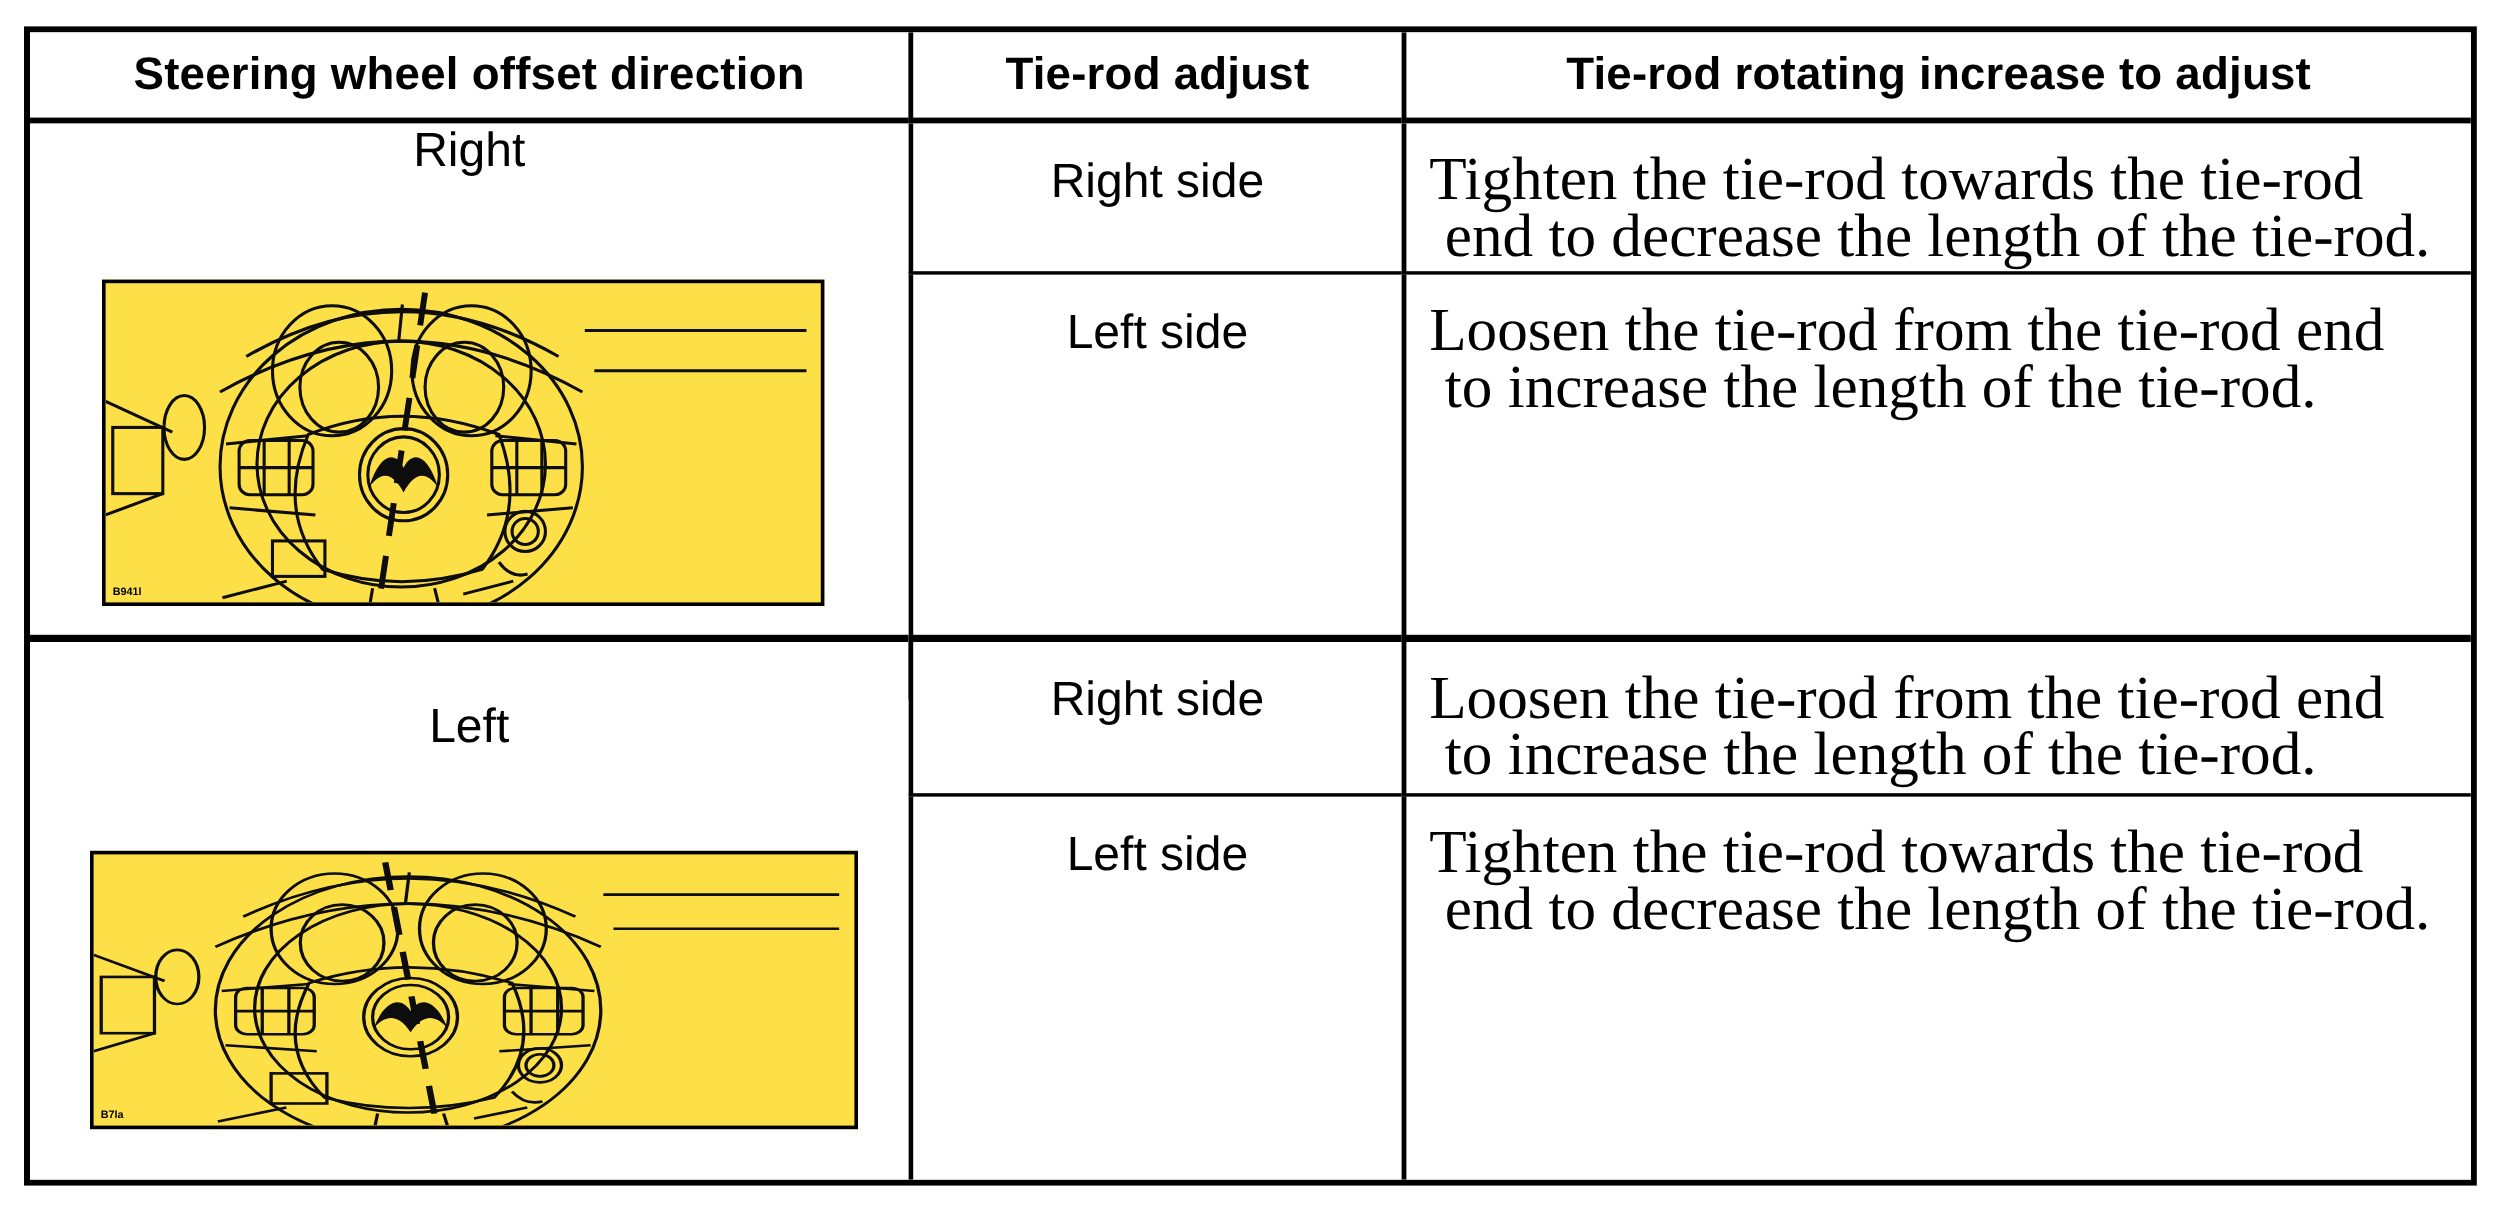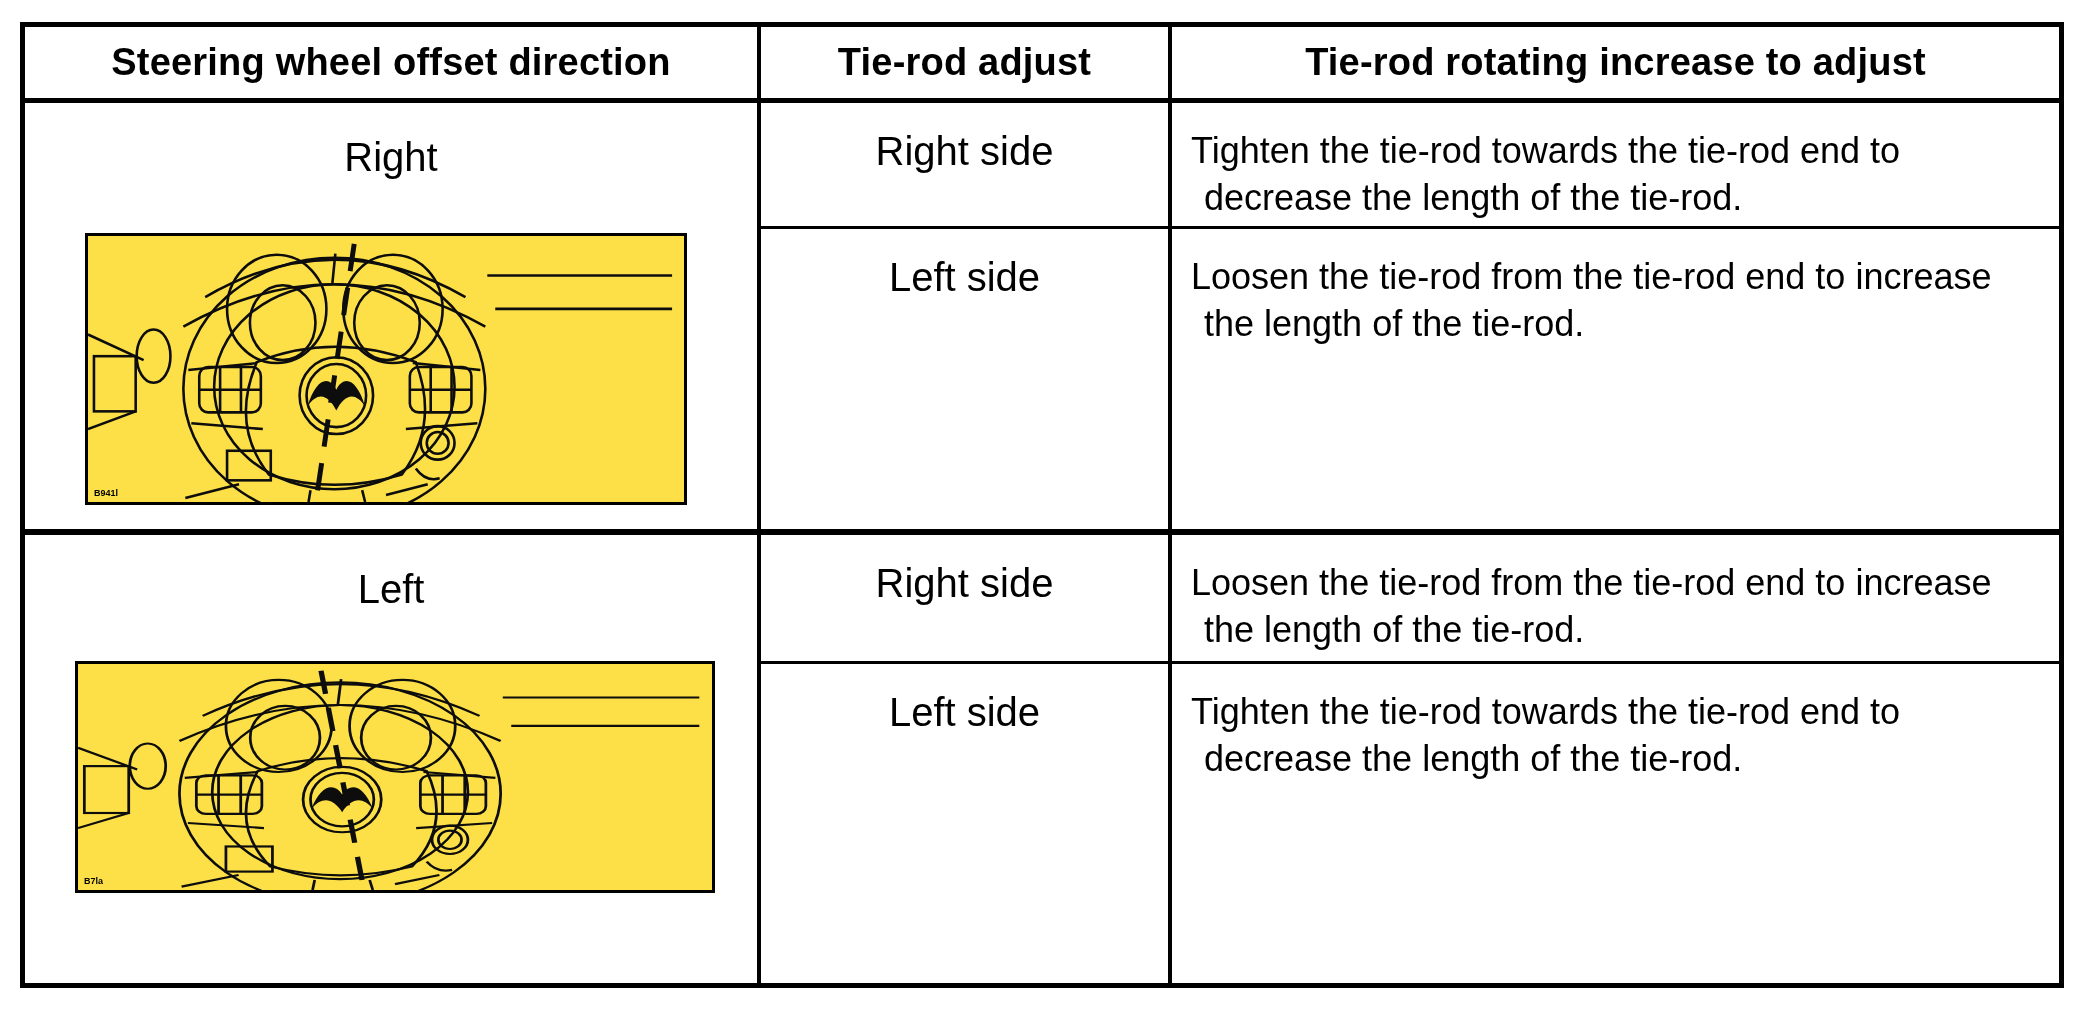--- a/index.html
+++ b/index.html
@@ -18,28 +18,28 @@
   .hb-thick{border-bottom:5px solid #000;}
   .hb-thin{border-bottom:3px solid #000;}
   .hb-major{border-bottom:6px solid #000;}
 
   .th{
     font-weight:bold;font-size:38px;
     display:flex;align-items:center;justify-content:center;
     text-align:center;letter-spacing:0.2px;
   }
   .dir-label{
-    text-align:center;padding-top:32px;font-size:40px;line-height:44px;
+    text-align:center;font-size:40px;line-height:44px;
   }
   .side{
     text-align:center;padding-top:26px;font-size:40px;line-height:44px;
   }
   .act{
-    font-size:36px;line-height:47px;
-    padding:24px 24px 16px 32px;text-indent:-13px;
+    font-size:51px;line-height:47px;
+    padding:24px 24px 16px 32px;text-indent:-13px;font-family:Liberation Serif, serif;
   }
   .col1-cell{position:relative;}
 
   .fig{
     position:absolute;box-sizing:border-box;
     border:3px solid #000;background:#fde047;
   }
   .fig-1{left:60px;top:130px;width:602px;height:272px;}
   .fig-2{left:50px;top:126px;width:640px;height:232px;}
   .fig svg{display:block;width:100%;height:100%;}
@@ -123,21 +123,21 @@
       <span class="fig-code">B941l</span>
     </div>
   </div>
 
   <div class="cell side vl hb-thin" style="grid-column:2;grid-row:2;">Right side</div>
   <div class="cell act vl hb-thin" style="grid-column:3;grid-row:2;">Tighten the tie-rod towards the tie-rod end to decrease the length of the tie-rod.</div>
 
   <div class="cell side vl hb-major" style="grid-column:2;grid-row:3;">Left side</div>
   <div class="cell act vl hb-major" style="grid-column:3;grid-row:3;">Loosen the tie-rod from the tie-rod end to increase the length of the tie-rod.</div>
 
-  <div class="cell col1-cell" style="grid-column:1;grid-row:4 / span 2;">
+  <div class="cell col1-cell" style="grid-column:1;grid-row:4 / span 2;margin-top:48px;">
     <div class="dir-label">Left</div>
     <div class="fig fig-2">
       <svg viewBox="0 0 600 270" preserveAspectRatio="none">
         <use href="#wheel-art"></use>
         <line x1="230" y1="8" x2="270" y2="266" stroke="#0d0d0d" stroke-width="5" stroke-dasharray="28 17"></line>
       </svg>
       <span class="fig-code">B7la</span>
     </div>
   </div>
 

